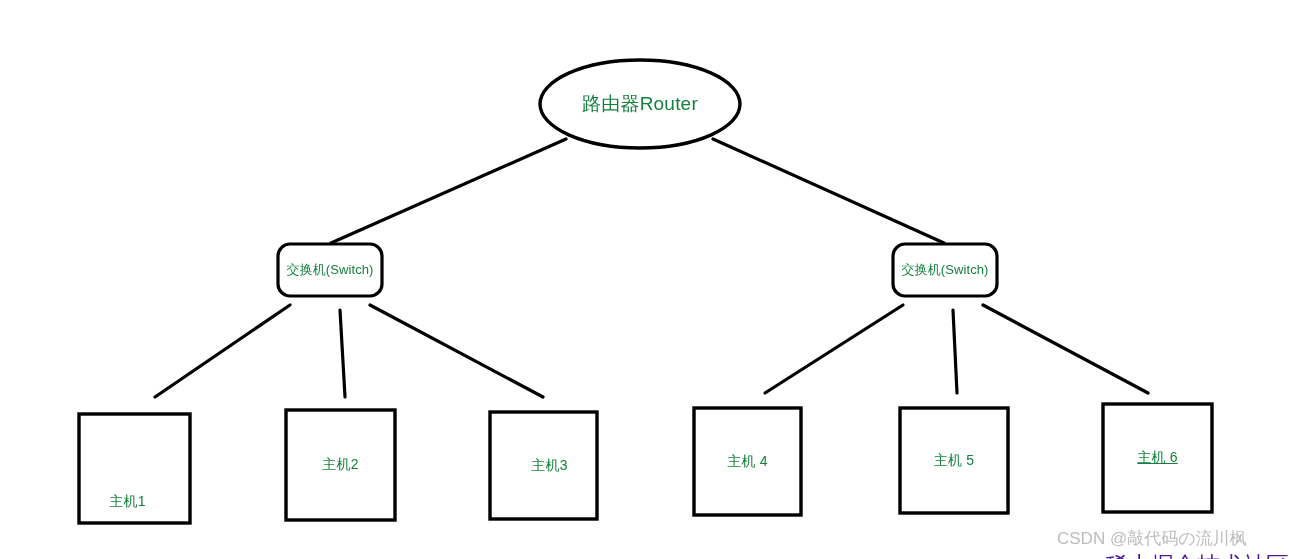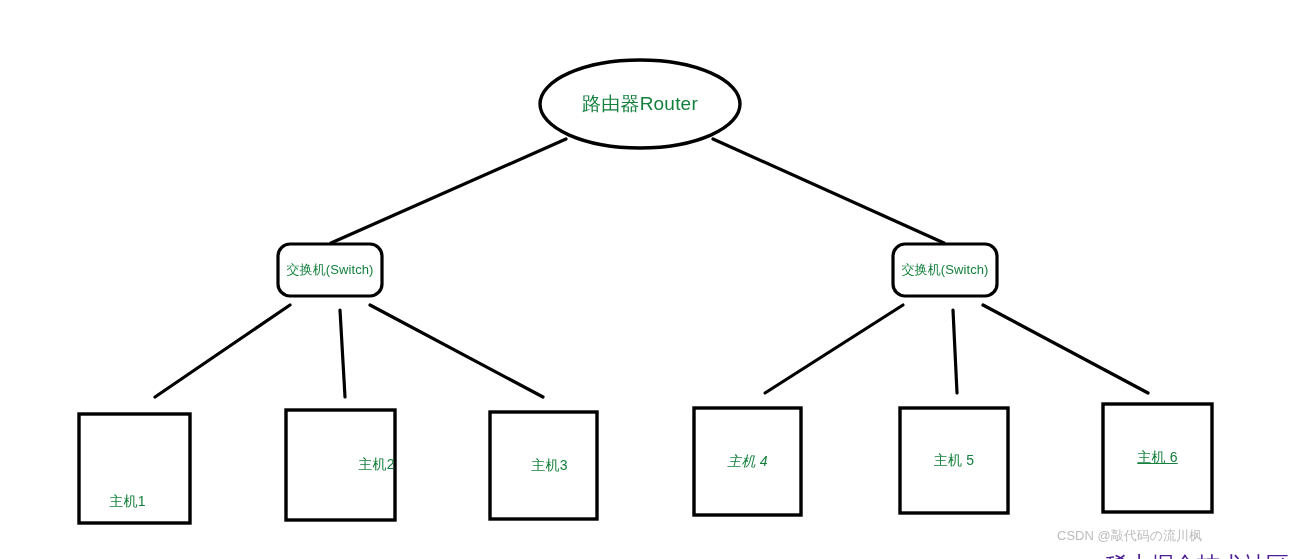--- a/index.html
+++ b/index.html
@@ -44,21 +44,21 @@
   }
   .watermark {
     position: absolute;
     color: #b9b9b9;
     white-space: nowrap;
     pointer-events: none;
   }
   #watermark-csdn {
     left: 1057px;
     top: 527px;
-    font-size: 13px;
+    font-size: 17px;
     color: #bcbcbc;
   }
   #watermark-juejin {
     left: 1105px;
     top: 550px;
     font-size: 23px;
     color: #4c1d95;
   }
 </style>
 </head>
@@ -86,21 +86,21 @@
       <rect x="900" y="408" width="108" height="105" fill="#ffffff" stroke="#000000" stroke-width="3.4"></rect>
       <rect x="1103" y="404" width="109" height="108" fill="#ffffff" stroke="#000000" stroke-width="3.4"></rect>
     </g>
 </svg>
 
 <div id="labels-layer">
     <div class="node-label router-label" style="left: 540px; top: 60px; width: 200px; height: 88px;">路由器Router</div>
     <div class="node-label switch-label" style="left: 266px; top: 244px; width: 128px; height: 52px;">交换机(Switch)</div>
     <div class="node-label switch-label" style="left: 881px; top: 244px; width: 128px; height: 52px;">交换机(Switch)</div>
     <div class="node-label host-label" style="left: 72px; top: 414px; width: 111px; height: 112px; margin-top: 32px;">主机1</div>
-    <div class="node-label host-label" style="left: 286px; top: 410px; width: 109px; height: 110px; padding-left: 36px;">主机2</div>
+    <div class="node-label host-label" style="left: 286px; top: 410px; width: 109px; height: 110px;">主机2</div>
     <div class="node-label host-label" style="left: 490px; top: 412px; width: 119px; height: 107px;">主机3</div>
-    <div class="node-label host-label" style="left: 694px; top: 408px; width: 107px; height: 108px; font-style: italic;">主机 4</div>
+    <div class="node-label host-label" style="left: 694px; top: 408px; width: 107px; height: 108px;">主机 4</div>
     <div class="node-label host-label" style="left: 900px; top: 408px; width: 108px; height: 105px; text-align: right;">主机 5</div>
     <div class="node-label host-label" style="left: 1103px; top: 404px; width: 109px; height: 108px; text-decoration: underline;">主机 6</div>
   </div>
 
 <div class="watermark" id="watermark-csdn">CSDN @敲代码の流川枫</div>
 <div class="watermark" id="watermark-juejin">稀土掘金技术社区</div>
 
 </body></html>

